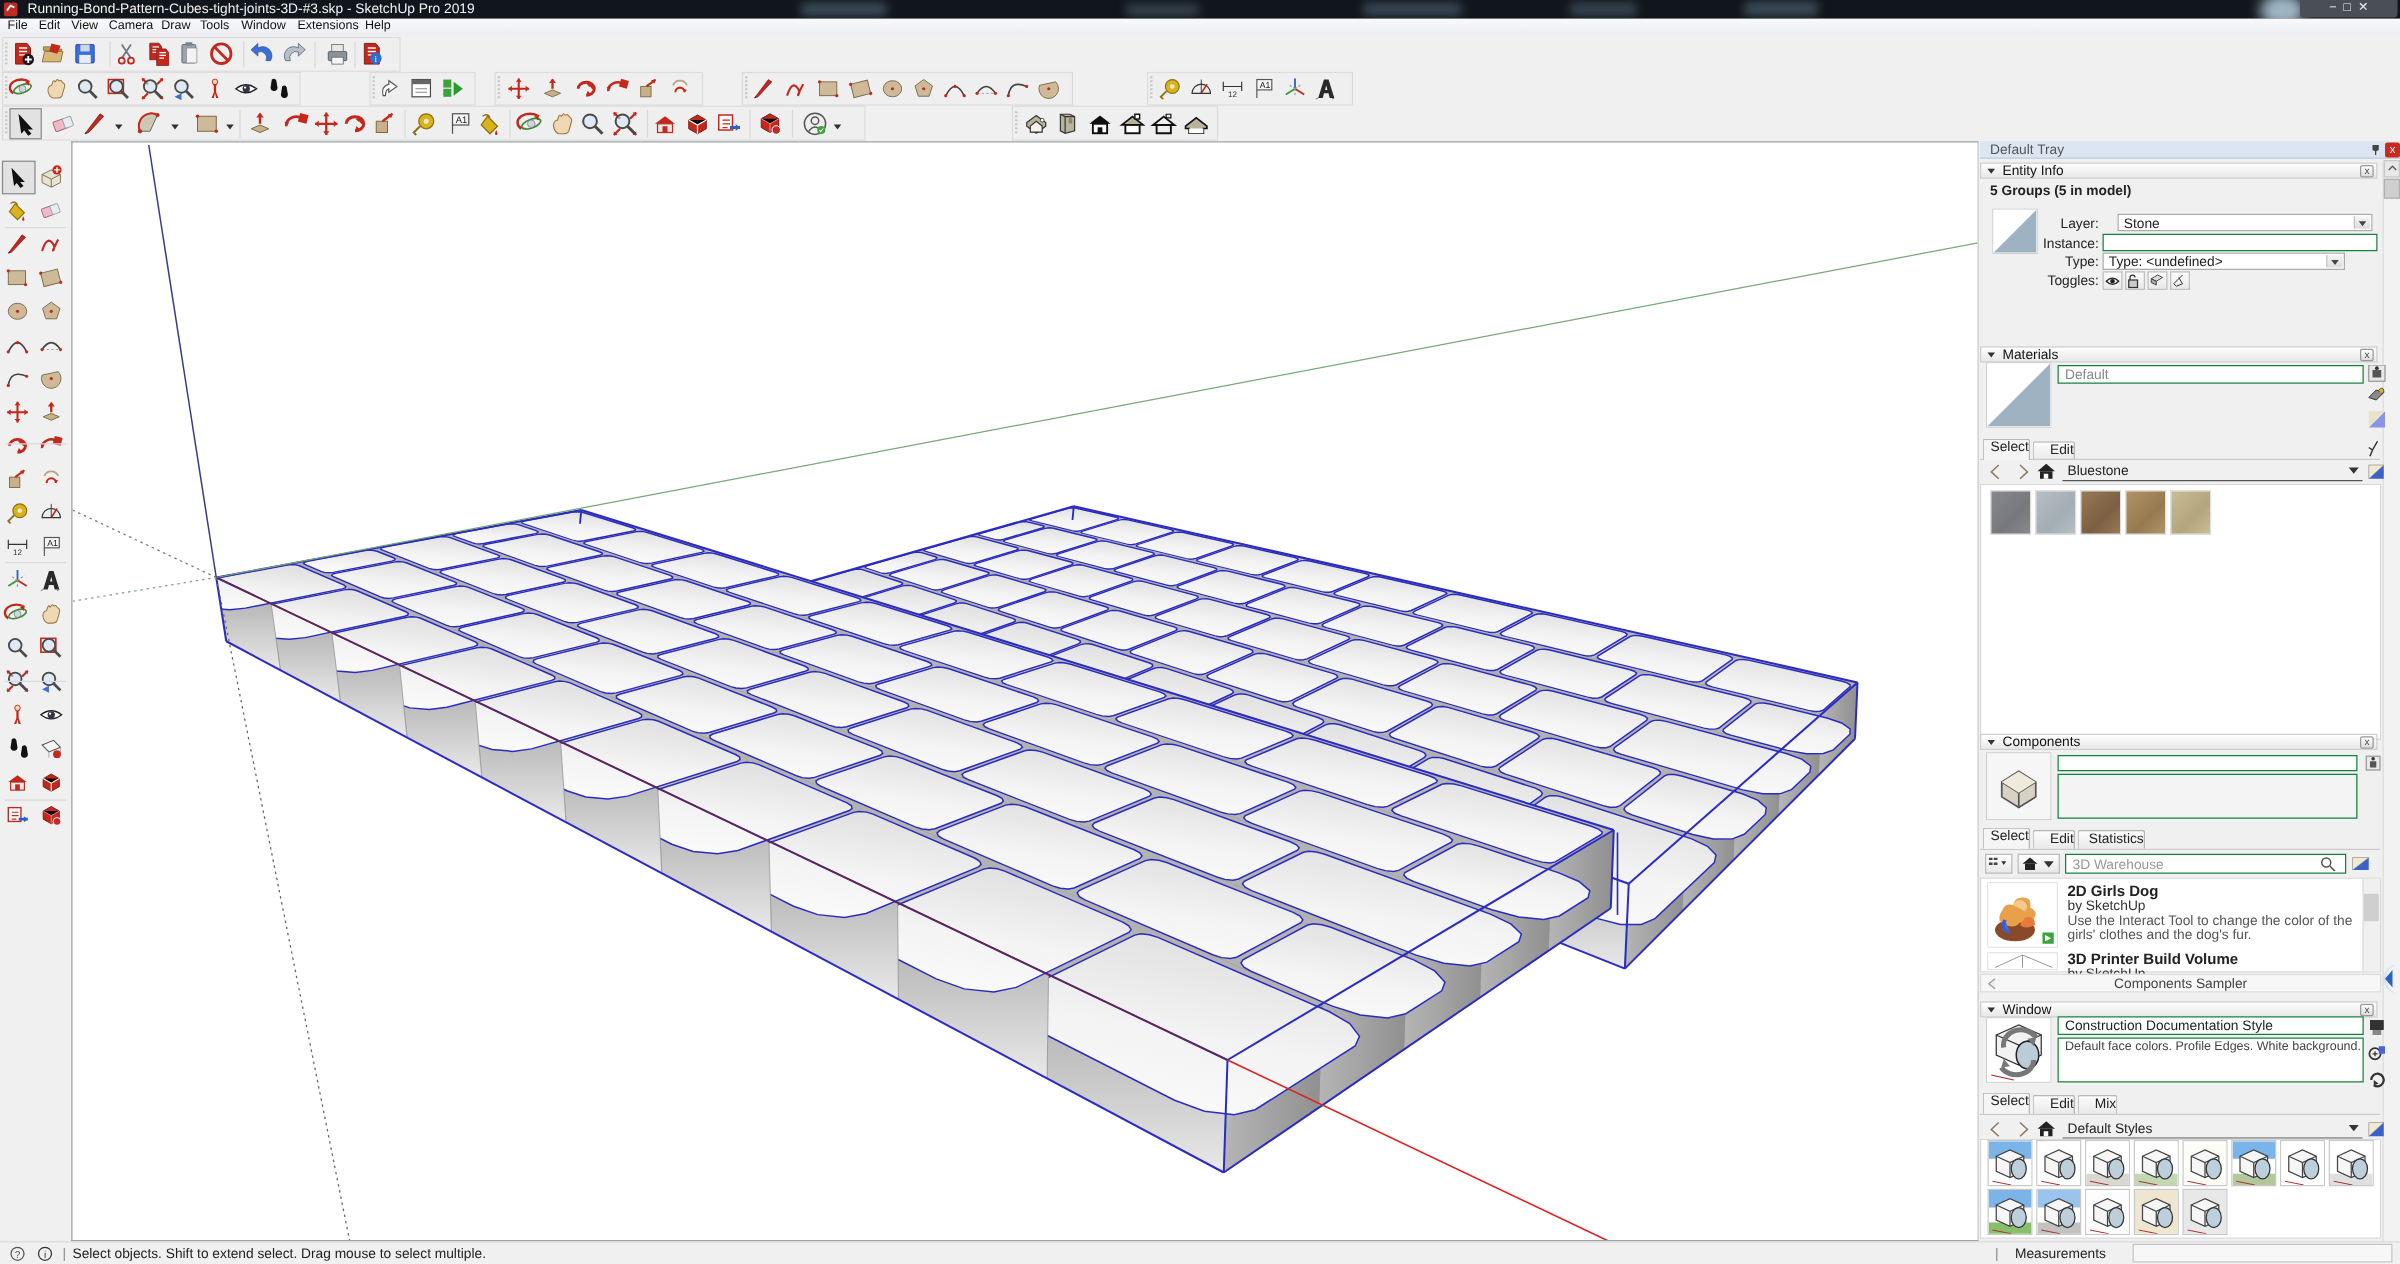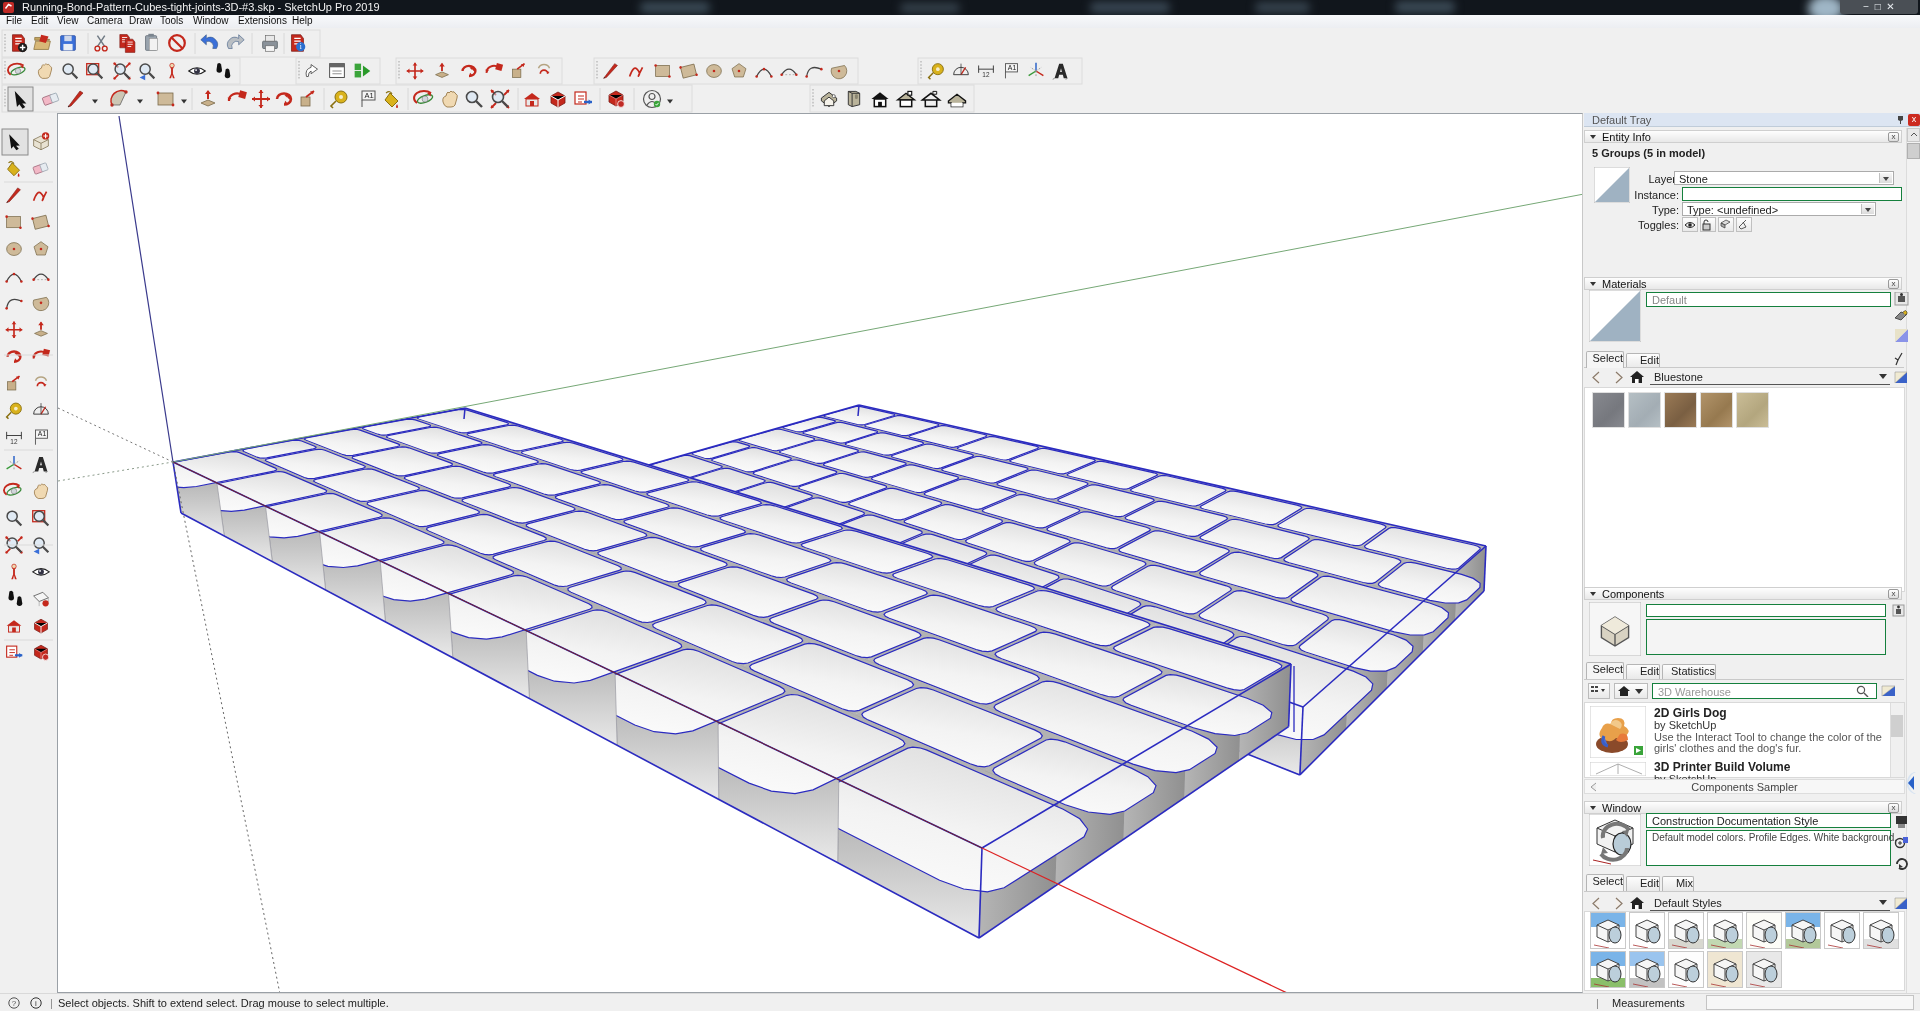--- a/index.html
+++ b/index.html
@@ -1060,21 +1060,21 @@
       <span class="tri"></span>
       <span class="ttl">Entity Info</span>
       <span class="x">x</span>
     </div>
     <span class="abs" style="left:8px;top:34px;font-weight:bold">5 Groups (5 in model)</span>
     <svg class="abs" style="left:10px;top:54px" width="36" height="36">
       <rect width="36" height="36" fill="#fff" stroke="#b9b9b9"></rect>
       <path d="M1 35 L35 35 L35 1 Z" fill="#9fb2c2"></path>
     </svg>
     <span class="lbl" style="left:0;top:60px;width:95px">Layer:</span>
-    <div class="combo" style="left:90px;top:58px;width:220px;height:14px">
+    <div class="combo" style="left:110px;top:58px;width:204px;height:14px">
       <span style="position:absolute;left:4px;top:1px">Stone</span>
       <span class="da"></span>
     </div>
     <span class="lbl" style="left:0;top:76px;width:95px">Instance:</span>
     <div class="tbx" style="left:98px;top:74px;width:220px;height:14px"></div>
     <span class="lbl" style="left:0;top:91px;width:95px">Type:</span>
     <div class="combo" style="left:98px;top:89px;width:194px;height:14px">
       <span style="position:absolute;left:4px;top:1px">Type: &lt;undefined&gt;</span>
       <span class="da"></span>
     </div>
@@ -1246,21 +1246,21 @@
       <path d="M14 24 A14 12 0 0 1 40 16" fill="none" stroke="#777" stroke-width="4"></path>
       <path d="M40 16 l-7 1 5 6z" fill="#777"></path>
       <path d="M38 34 A14 12 0 0 1 12 40" fill="none" stroke="#777" stroke-width="4"></path>
       <path d="M12 40 l7-1 -5-6z" fill="#777"></path>
       <path d="M4 46 L22 50" stroke="#a22" stroke-width="1"></path>
     </svg>
     <div class="tbx" style="left:62px;top:700px;width:245px;height:15px">
       <span style="position:absolute;left:5px;top:1px">Construction Documentation Style</span>
     </div>
     <div class="tbx" style="left:62px;top:717px;width:245px;height:36px;color:#444;font-size:10px">
-      <span style="position:absolute;left:5px;top:1px;white-space:nowrap">Default model colors. Profile Edges. White background.</span>
+      <span style="position:absolute;left:5px;top:1px;white-space:nowrap">Default face colors. Profile Edges. White background.</span>
     </div>
     <svg class="abs" style="left:310px;top:702px" width="16" height="62">
       <rect x="2" y="1" width="11" height="8" fill="#333"></rect>
       <rect x="4" y="9" width="7" height="4" fill="#888"></rect>
       <g transform="translate(0,22)">
         <circle cx="6" cy="6" r="4.5" fill="none" stroke="#333" stroke-width="1.4"></circle>
         <path d="M6 4 v4 M4 6 h4" stroke="#333"></path>
         <rect x="9" y="0" width="5" height="6" fill="#4a62d8"></rect>
       </g>
       <g transform="translate(2,44)">

